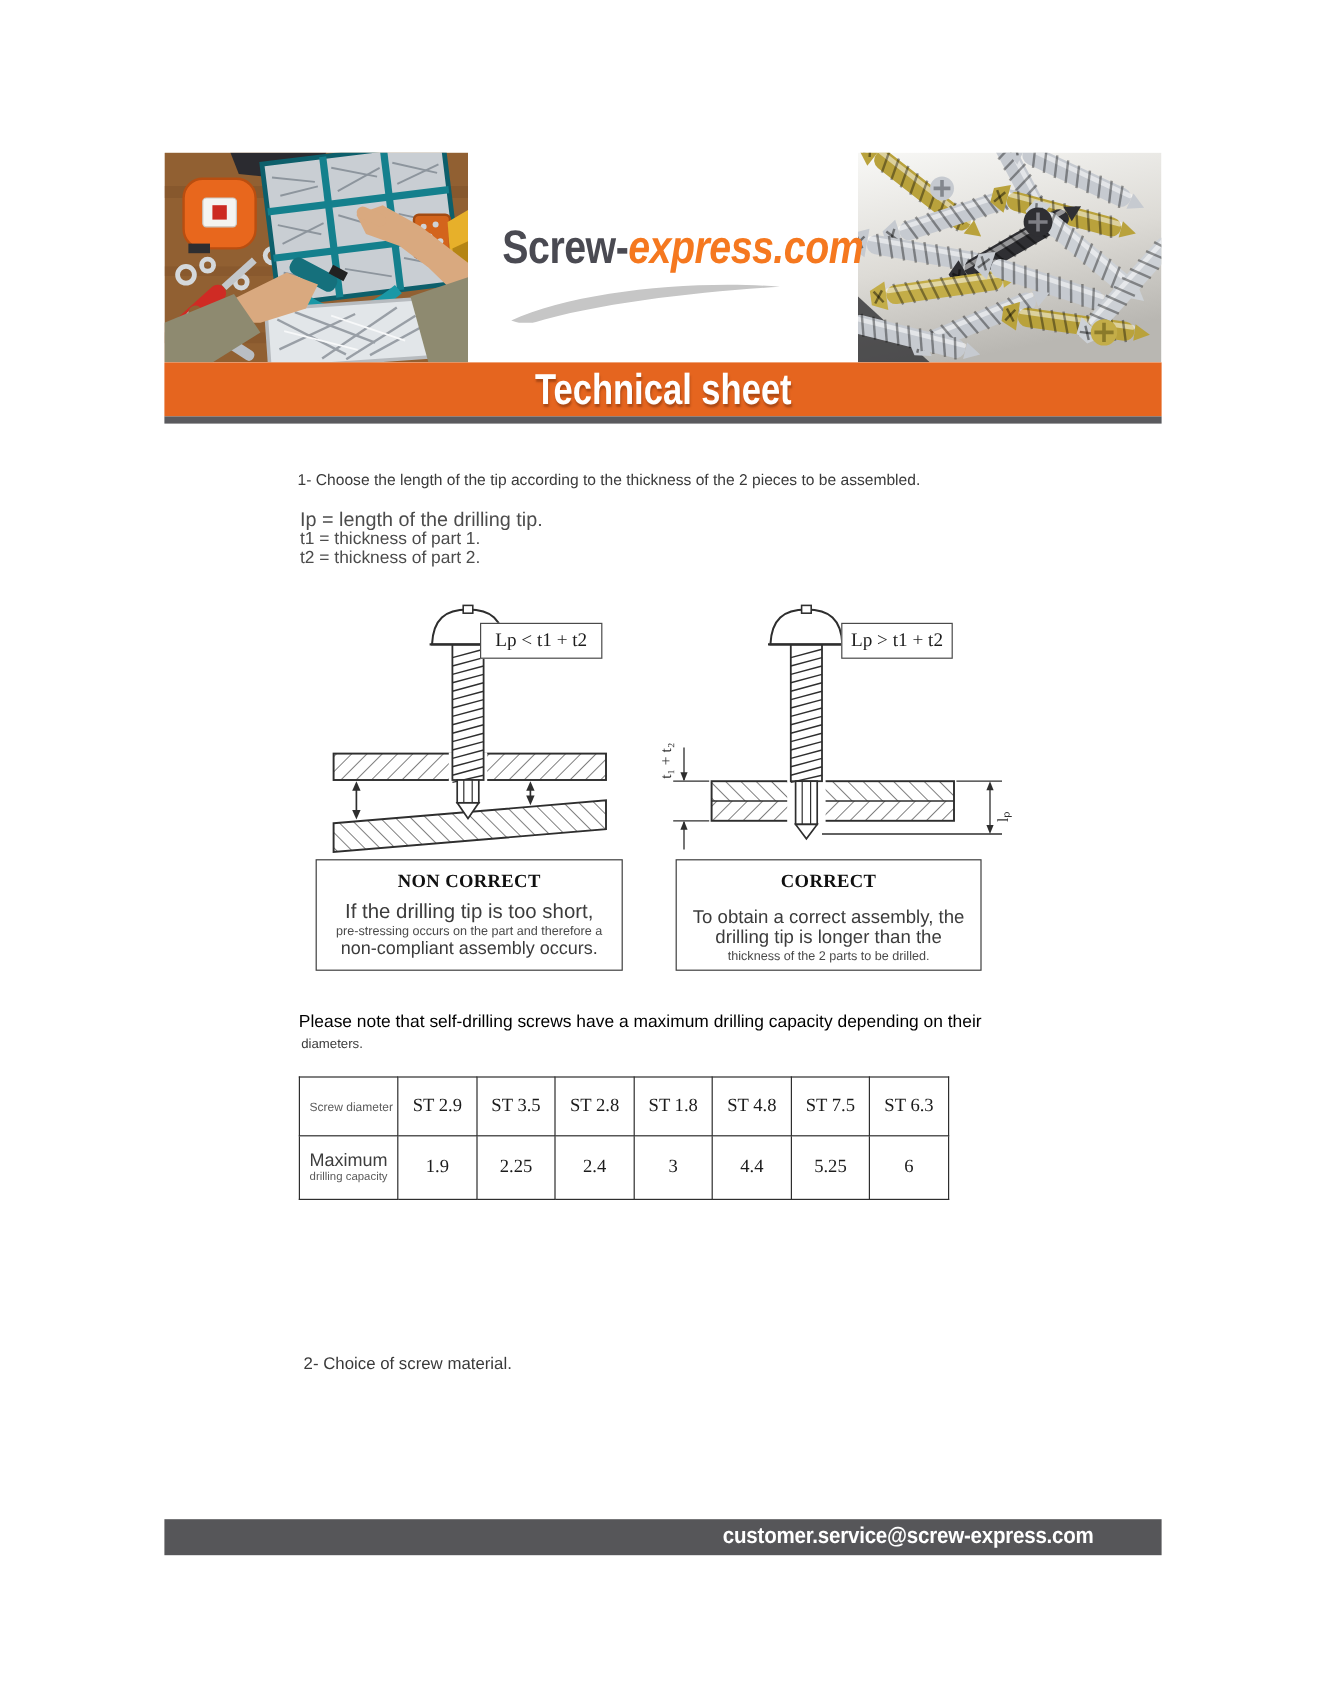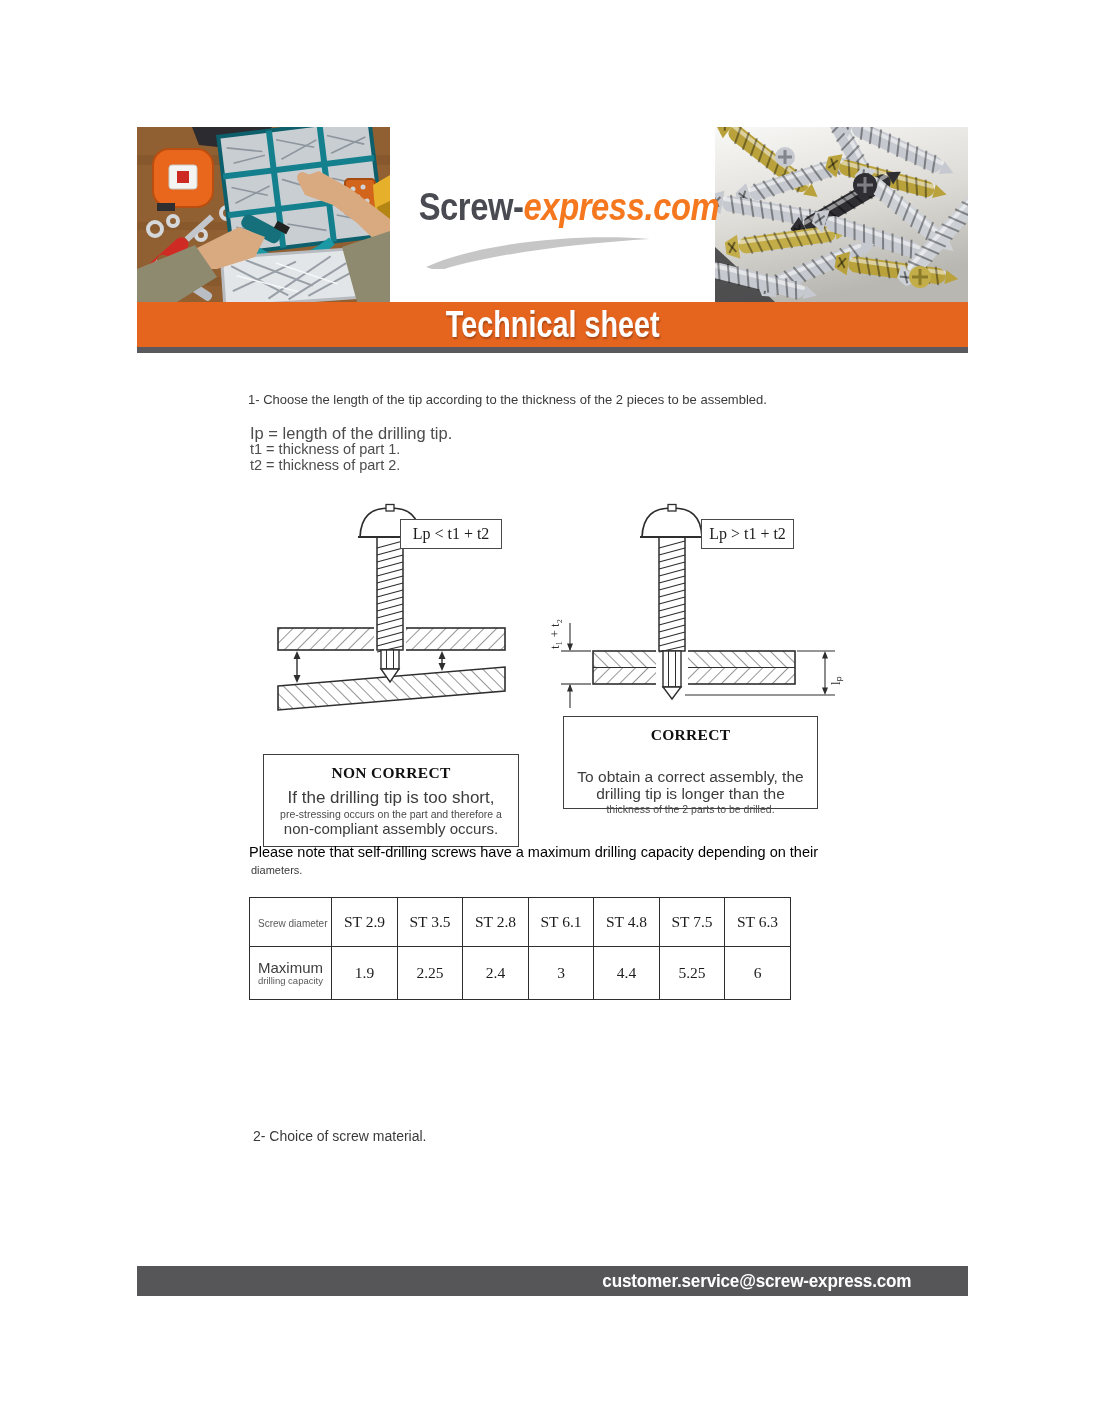--- a/index.html
+++ b/index.html
@@ -37,21 +37,21 @@
            font-family:"Liberation Serif",serif;font-size:16px;color:#1d1d1d;
            line-height:28px;}
   #lblL{left:400px;top:519px;width:100px;height:28px;}
   #lblR{left:701px;top:519px;width:91px;height:28px;}
   #diagL{left:265px;top:503px;}
   #diagR{left:545px;top:503px;}
   .dimtxt{font-family:"Liberation Serif",serif;fill:#2c2c2c;}
 
   
   .verdict{border:1.5px solid #3f3f3f;background:#fff;text-align:center;}
-  #box-nc{left:263px;top:716px;width:254px;height:91px;margin-top:38px;}
+  #box-nc{left:263px;top:716px;width:254px;height:91px;}
   #box-c{left:563px;top:716px;width:253px;height:91px;}
   .verdict .vt{font-family:"Liberation Serif",serif;font-weight:bold;font-size:15.5px;
                color:#101010;margin-top:9px;letter-spacing:.3px;}
   .verdict .big{font-size:17px;color:#3c3c3c;margin-top:7px;line-height:18px;}
   .verdict .med{font-size:15px;color:#3c3c3c;line-height:17px;}
   .verdict .small{font-size:10.5px;color:#4a4a4a;line-height:12px;margin-top:1px;}
 
   
   #note1{left:249px;top:844px;width:720px;font-size:14.5px;color:#000000;}
   #note2{left:251px;top:864px;font-size:11px;color:#3a3a3a;}
@@ -400,21 +400,21 @@
   <div id="lblR" class="abs lbl-box">Lp &gt; t1 + t2</div>
 
   <div id="box-nc" class="abs verdict">
     <div class="vt">NON CORRECT</div>
     <div class="big">If the drilling tip is too short,</div>
     <div class="small">pre-stressing occurs on the part and therefore a</div>
     <div class="med">non-compliant assembly occurs.</div>
   </div>
   <div id="box-c" class="abs verdict">
     <div class="vt">CORRECT</div>
-    <div class="med" style="margin-top:24px;font-size:15.5px;">To obtain a correct assembly, the</div>
+    <div class="med" style="margin-top:12px;font-size:15.5px;">To obtain a correct assembly, the</div>
     <div class="med" style="font-size:15.5px;">drilling tip is longer than the</div>
     <div class="small">thickness of the 2 parts to be drilled.</div>
   </div>
 
   <div id="note1" class="abs">Please note that self-drilling screws have a maximum drilling capacity depending on their</div>
   <div id="note2" class="abs">diameters.</div>
 
   <table id="cap-table" class="abs">
     <colgroup>
       <col style="width:82px">
@@ -425,21 +425,21 @@
         <col style="width:66px">
         <col style="width:65px">
         <col style="width:66px">
     </colgroup>
     <tbody>
         <tr class="r1">
       <td class="side"><span class="sd-label">Screw diameter</span></td>
       <td>ST 2.9</td>
       <td>ST 3.5</td>
       <td>ST 2.8</td>
-      <td>ST 6.1</td>
+      <td>ST 1.8</td>
       <td>ST 4.8</td>
       <td>ST 7.5</td>
       <td>ST 6.3</td>
     </tr>
     <tr class="r2">
       <td class="side">
         <div class="mx-main">Maximum</div>
         <div class="mx-sub">drilling capacity</div>
       </td>
       <td>1.9</td>

